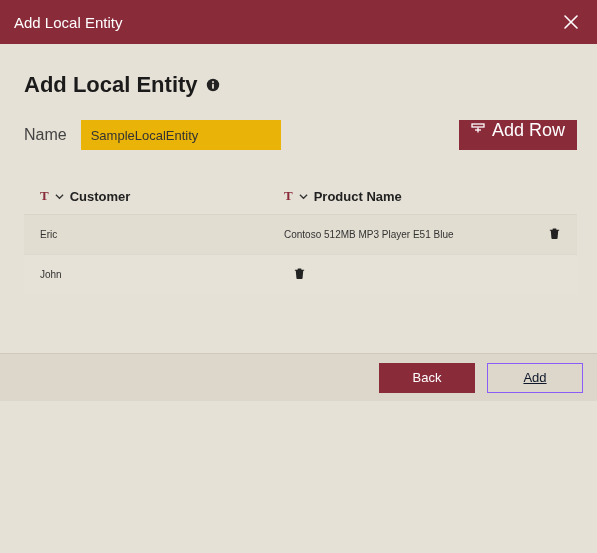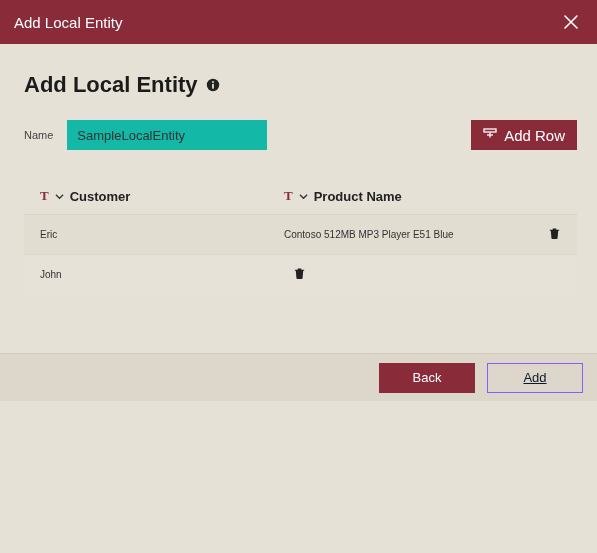--- a/index.html
+++ b/index.html
@@ -29,40 +29,40 @@
     font-weight: 600;
     color: #1b1b1b;
   }
   .info-icon { width:14px; height:14px; display:inline-flex; }
   .name-row {
     display:flex;
     align-items:center;
     gap: 14px;
     margin-bottom: 28px;
   }
-  .name-label { font-size: 11px; color: #444; }
+  .name-label { font-size: 16px; color: #444; }
   .name-input {
-    background: #14b8a6;
+    background: #eab308;
     border: none;
     height: 30px;
     width: 200px;
     padding: 0 10px;
     font-size: 13px;
     color: #333;
   }
   .spacer { flex:1; }
   .btn {
     background: #8a2b3a;
     color: #fff;
     border: none;
     height: 30px;
     padding: 0 12px;
-    font-size: 15px;
+    font-size: 18px;
     display: inline-flex;
-    align-items: center;
+    align-items: flex-start;
     gap: 7px;
     cursor: pointer;
   }
   .btn + .btn { margin-left: 8px; }
   .btn svg { flex-shrink:0; }
   .table-wrap { flex:1; overflow:auto; }
   .thead {
     display:flex;
     align-items:center;
     height: 36px;

